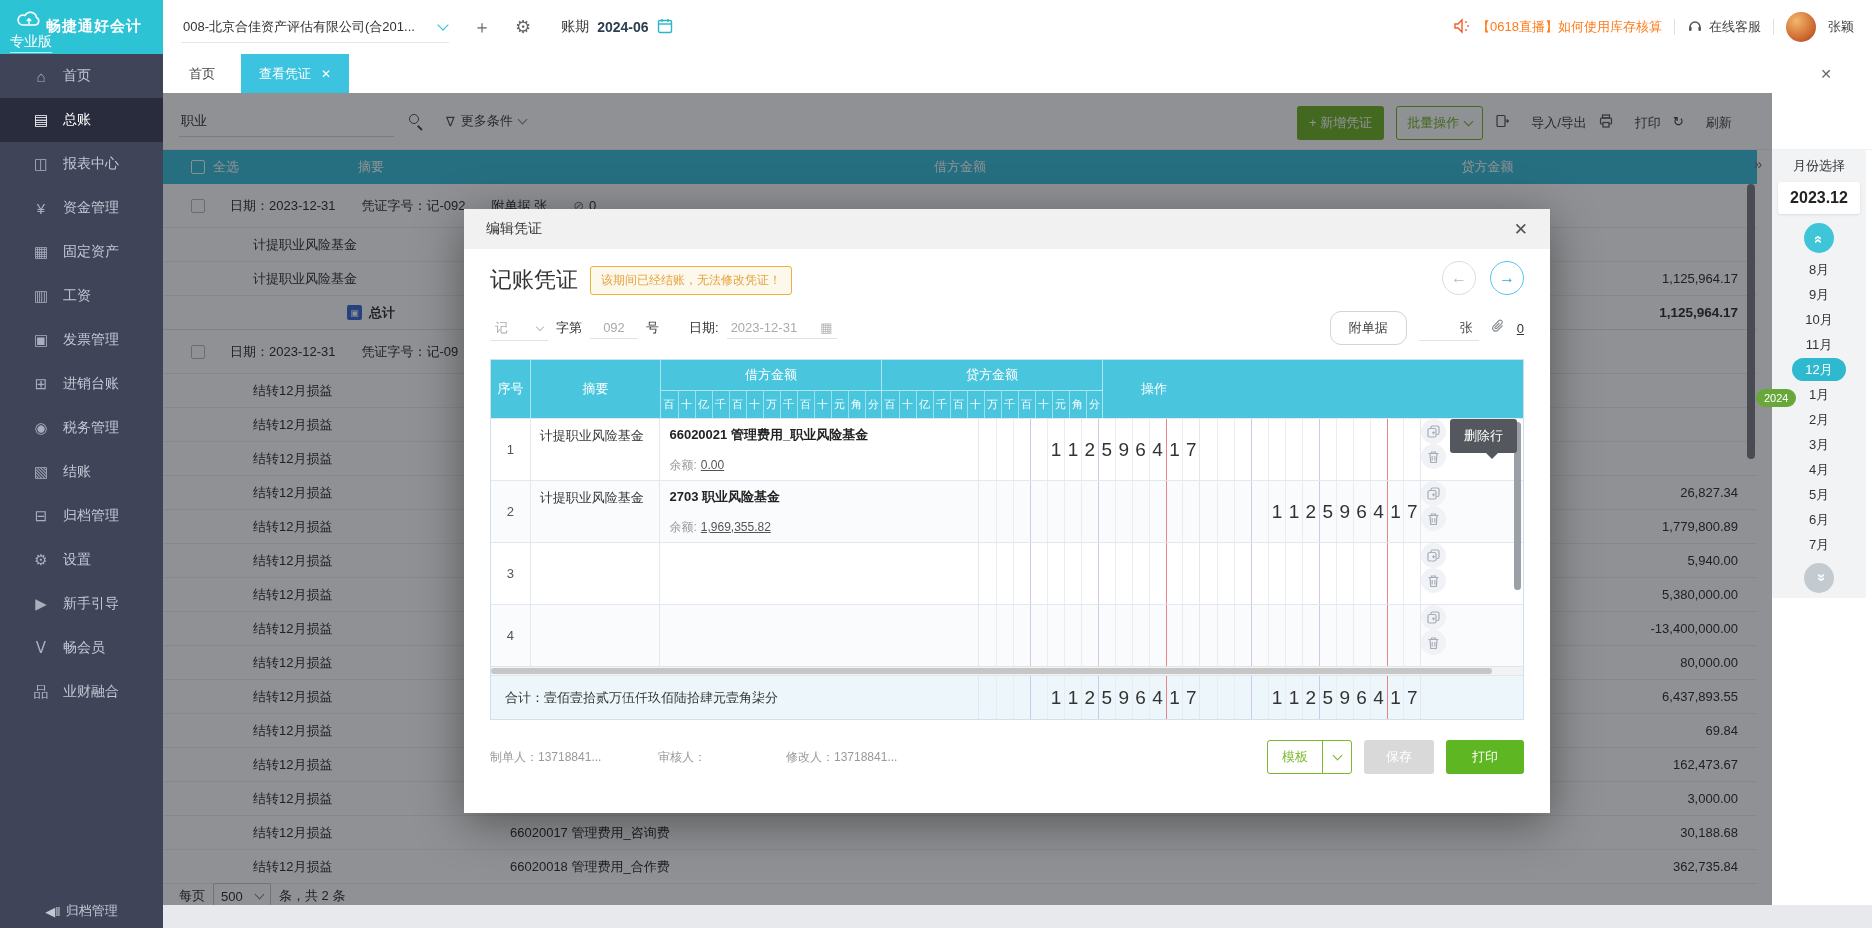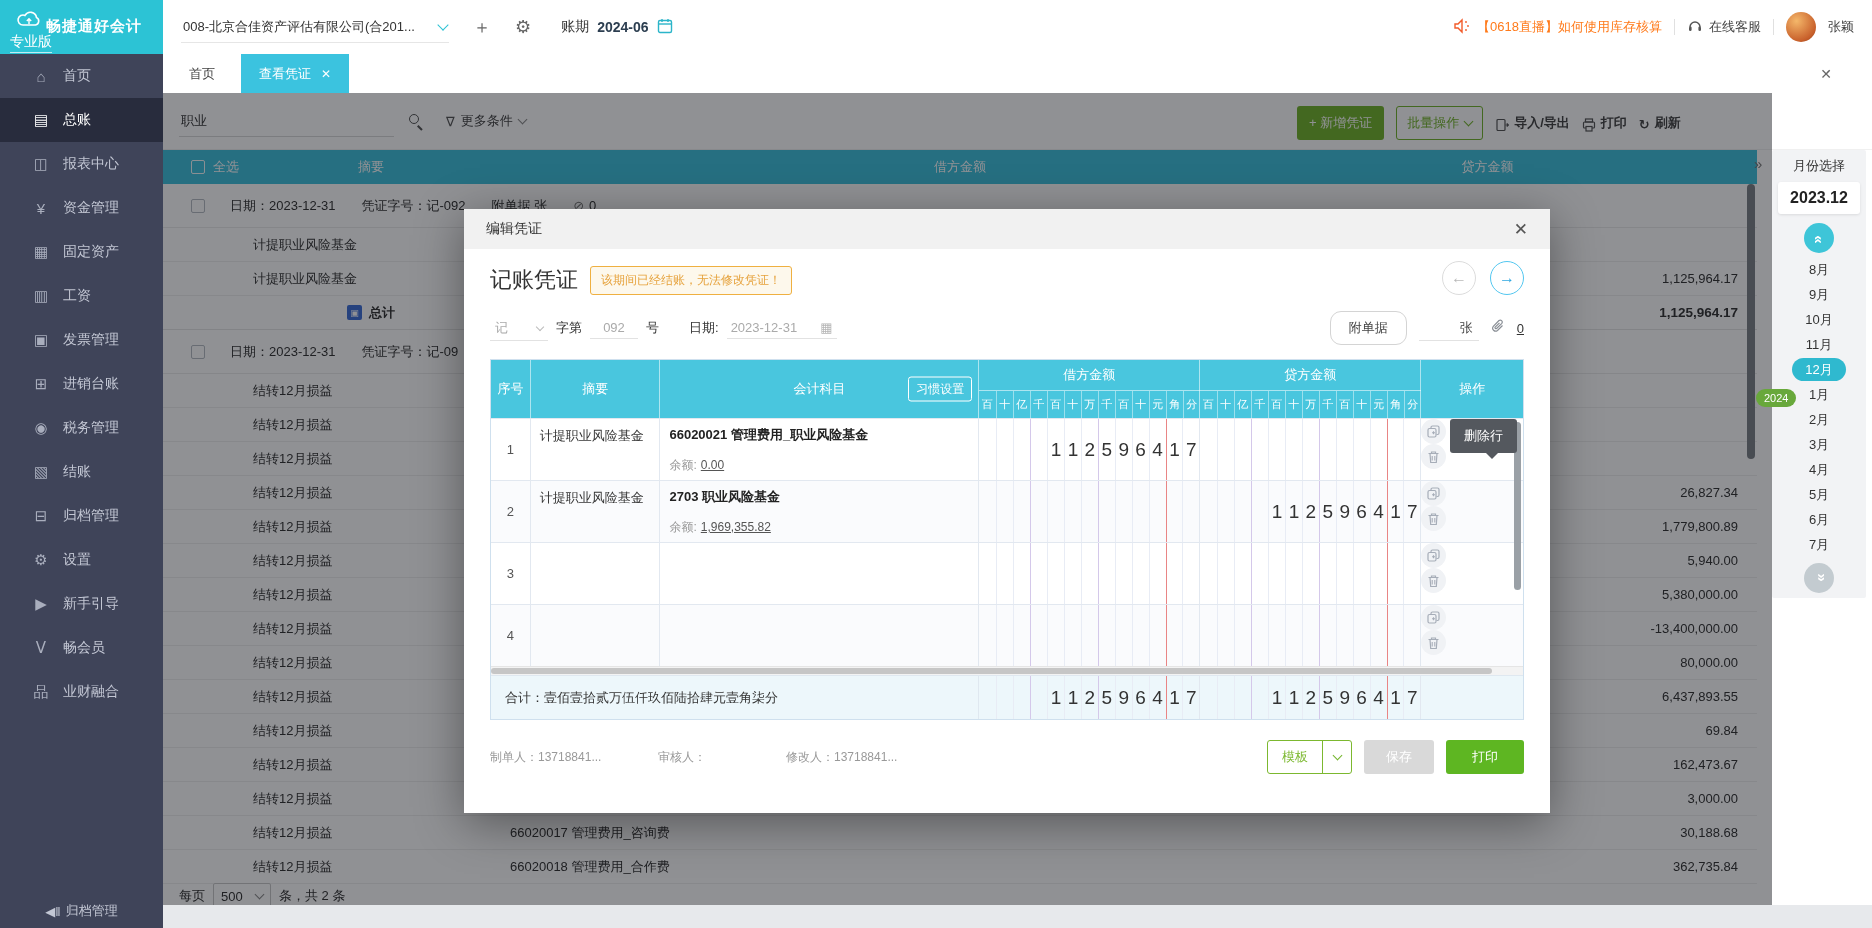--- a/index.html
+++ b/index.html
@@ -47,21 +47,21 @@
 .search-icon { margin-left:14px; position:relative; width:16px; height:16px; cursor:pointer; }
 .search-icon i { position:absolute; left:1px; top:1px; width:10px; height:10px; border:1.6px solid #555; border-radius:50%; }
 .search-icon b { position:absolute; right:1px; bottom:0px; width:6px; height:1.6px; background:#555; transform:rotate(45deg); }
 .more-filter { display:flex; align-items:center; gap:6px; margin-left:22px; color:#444; cursor:pointer; }
 .funnel { color:#555; font-size:13px; }
 .chev-s { width:7px; height:7px; border-right:1.4px solid #888; border-bottom:1.4px solid #888; transform:rotate(45deg); margin-top:-3px; }
 .filter-actions { position:absolute; left:1134px; top:13px; display:flex; align-items:center; gap:12px; }
 .btn-add { background:#74b52c; color:#fff; border-radius:3px; padding:8px 12px; cursor:pointer; white-space:nowrap; }
 .btn-batch { border:1px solid #74b52c; color:#74b52c; border-radius:3px; padding:7px 10px; display:flex; align-items:center; gap:6px; cursor:pointer; }
 .chev-g { width:7px; height:7px; border-right:1.4px solid #74b52c; border-bottom:1.4px solid #74b52c; transform:rotate(45deg); margin-top:-3px; }
-.tool-link { display:flex; align-items:flex-end; gap:5px; color:#444; cursor:pointer;font-weight:bold; }
+.tool-link { display:flex; align-items:flex-start; gap:22px; color:#444; cursor:pointer; }
 .tool-link svg { display:block; }
 
 
 .list { position:absolute; left:0; top:96px; width:1594px; }
 .lrow { display:grid; grid-template-columns:79px 258px 920px 135px 187px 15px; align-items:center; }
 .list-header { height:34px; background:#3ec1dd; color:#fff; }
 .lh-select { display:flex; align-items:center; gap:8px; padding-left:28px; }
 .cb { width:14px; height:14px; border:1px solid #b6bcc4; border-radius:2px; background:transparent; flex:0 0 auto; cursor:pointer; }
 .cb-w { border-color:rgba(255,255,255,.95); }
 .t-center { text-align:center; }
@@ -639,24 +639,20 @@
               <path d="M11.5 6.5 L6.5 11.5 a3 3 0 0 1-4.2-4.2 L8 1.5 a2 2 0 0 1 2.8 2.8 L5.6 9.5 a1 1 0 0 1-1.4-1.4 L8.5 3.8" fill="none" stroke="#8a8f96" stroke-width="1.2"></path>
             </svg></span>
         <span class="att-zero">0</span>
       </span>
     </div>
 
     <div class="mo-table">
       <div class="vt-head">
         <div class="vh-cell vh-tall vt-seq">序号</div>
         <div class="vh-cell vh-tall vt-sum">摘要</div>
-        <div class="vh-cell vh-tall vt-acc vh-acc">
-          <span>会计科目</span>
-          <span class="habit-btn">习惯设置</span>
-        </div>
         <div class="vh-cell vh-amt vt-amt" style="padding:0;">
           <div class="lab">借方金额</div>
           <div class="dg dg-head">
               <span>百</span>
               <span>十</span>
               <span>亿</span>
               <span class="g">千</span>
               <span>百</span>
               <span>十</span>
               <span>万</span>

